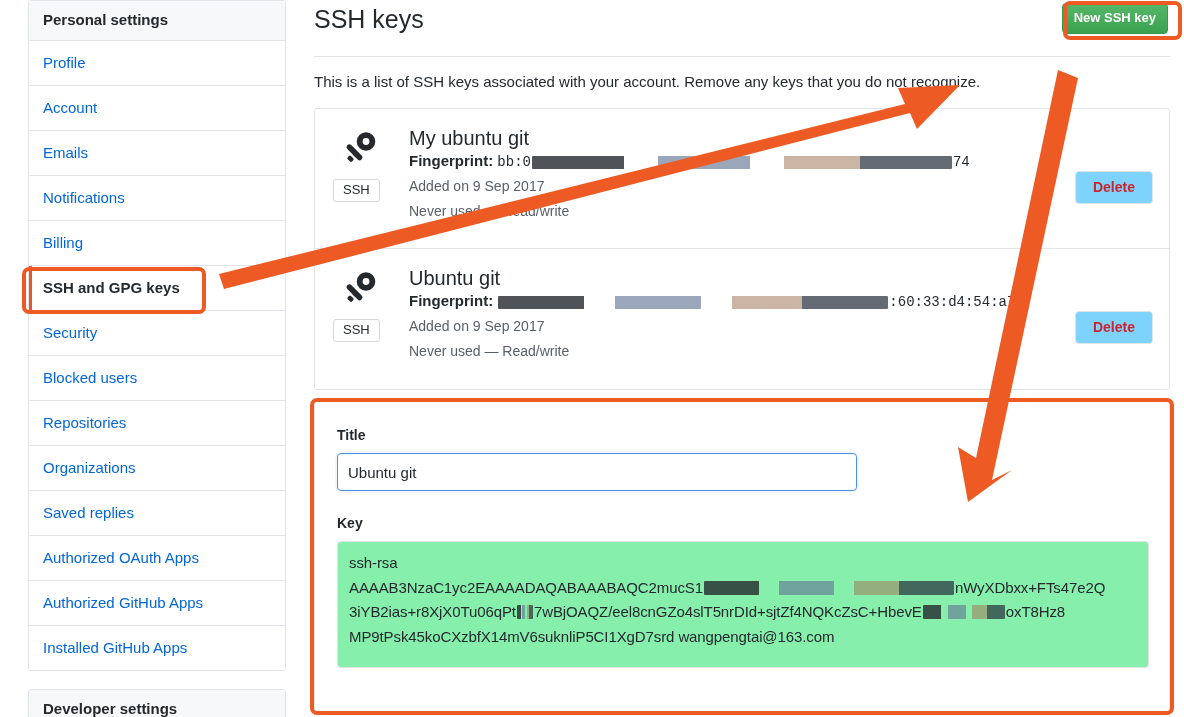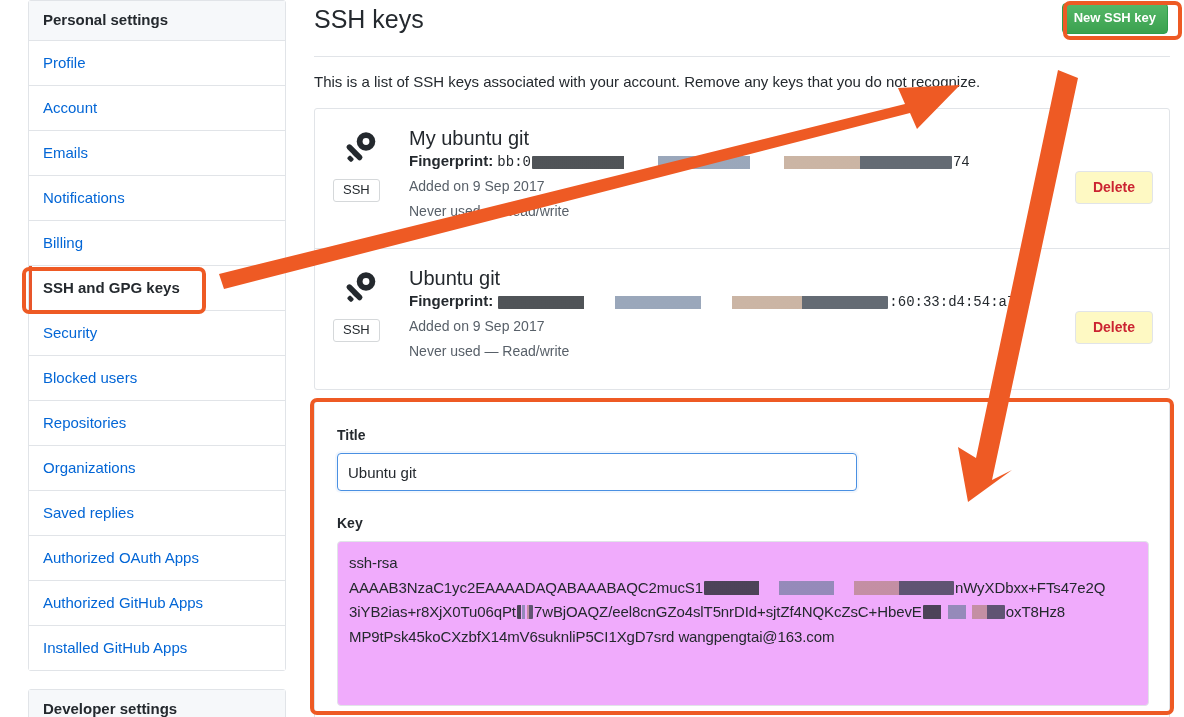--- a/index.html
+++ b/index.html
@@ -181,21 +181,21 @@
   .delete-col {
     flex: none;
     width: 110px;
     padding-top: 46px;
     text-align: right;
   }
   .delete-btn {
     display: inline-block;
     border: 1px solid #e1e4e8;
     border-radius: 4px;
-    background: #fef9c3;
+    background: #7dd3fc;
     color: #cb2431;
     font-size: 14px;
     font-weight: bold;
     padding: 6px 17px 7px 17px;
     line-height: 18px;
   }
 
   
   .form-panel {
     position: absolute;
@@ -222,24 +222,24 @@
     background: #ffffff;
     font-size: 15px;
     color: #24292e;
     padding: 8px 10px;
     line-height: 20px;
     box-shadow: 0 0 0 2px rgba(3,102,214,0.05);
   }
   .key-label { margin-top: 22px; }
   .key-area {
     width: 812px;
-    height: 165px;
+    height: 127px;
     border: 1px solid #e1e4e8;
     border-radius: 4px;
-    background: #f0abfc;
+    background: #86efac;
     padding: 9px 11px;
     overflow: hidden;
   }
   .key-line {
     font-size: 15px;
     color: #24292e;
     line-height: 24.5px;
     white-space: nowrap;
     letter-spacing: -0.1px;
   }

